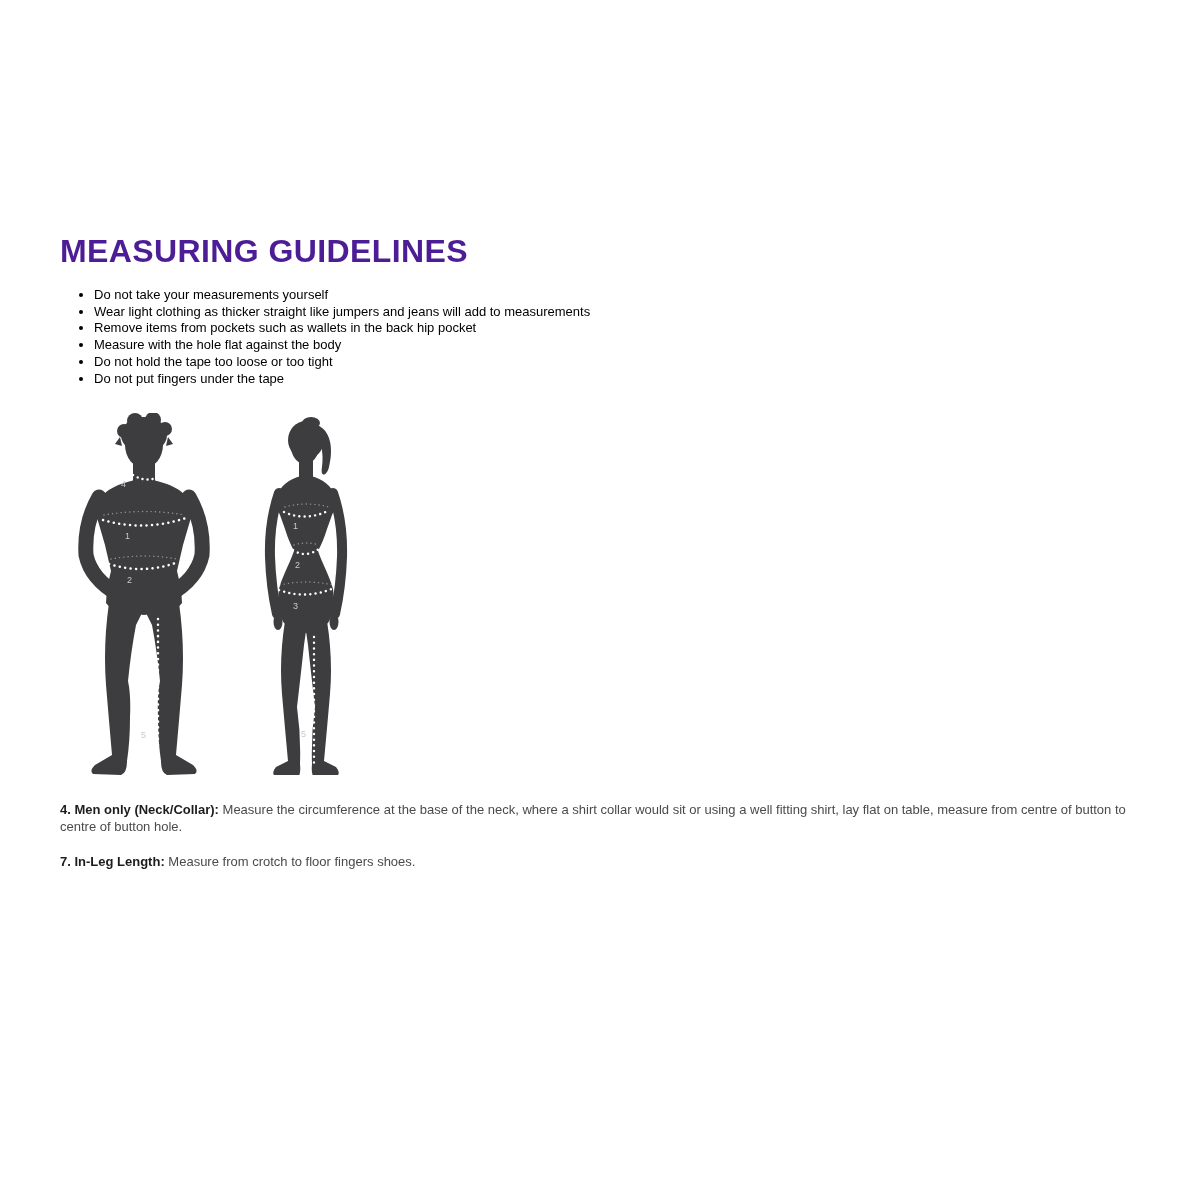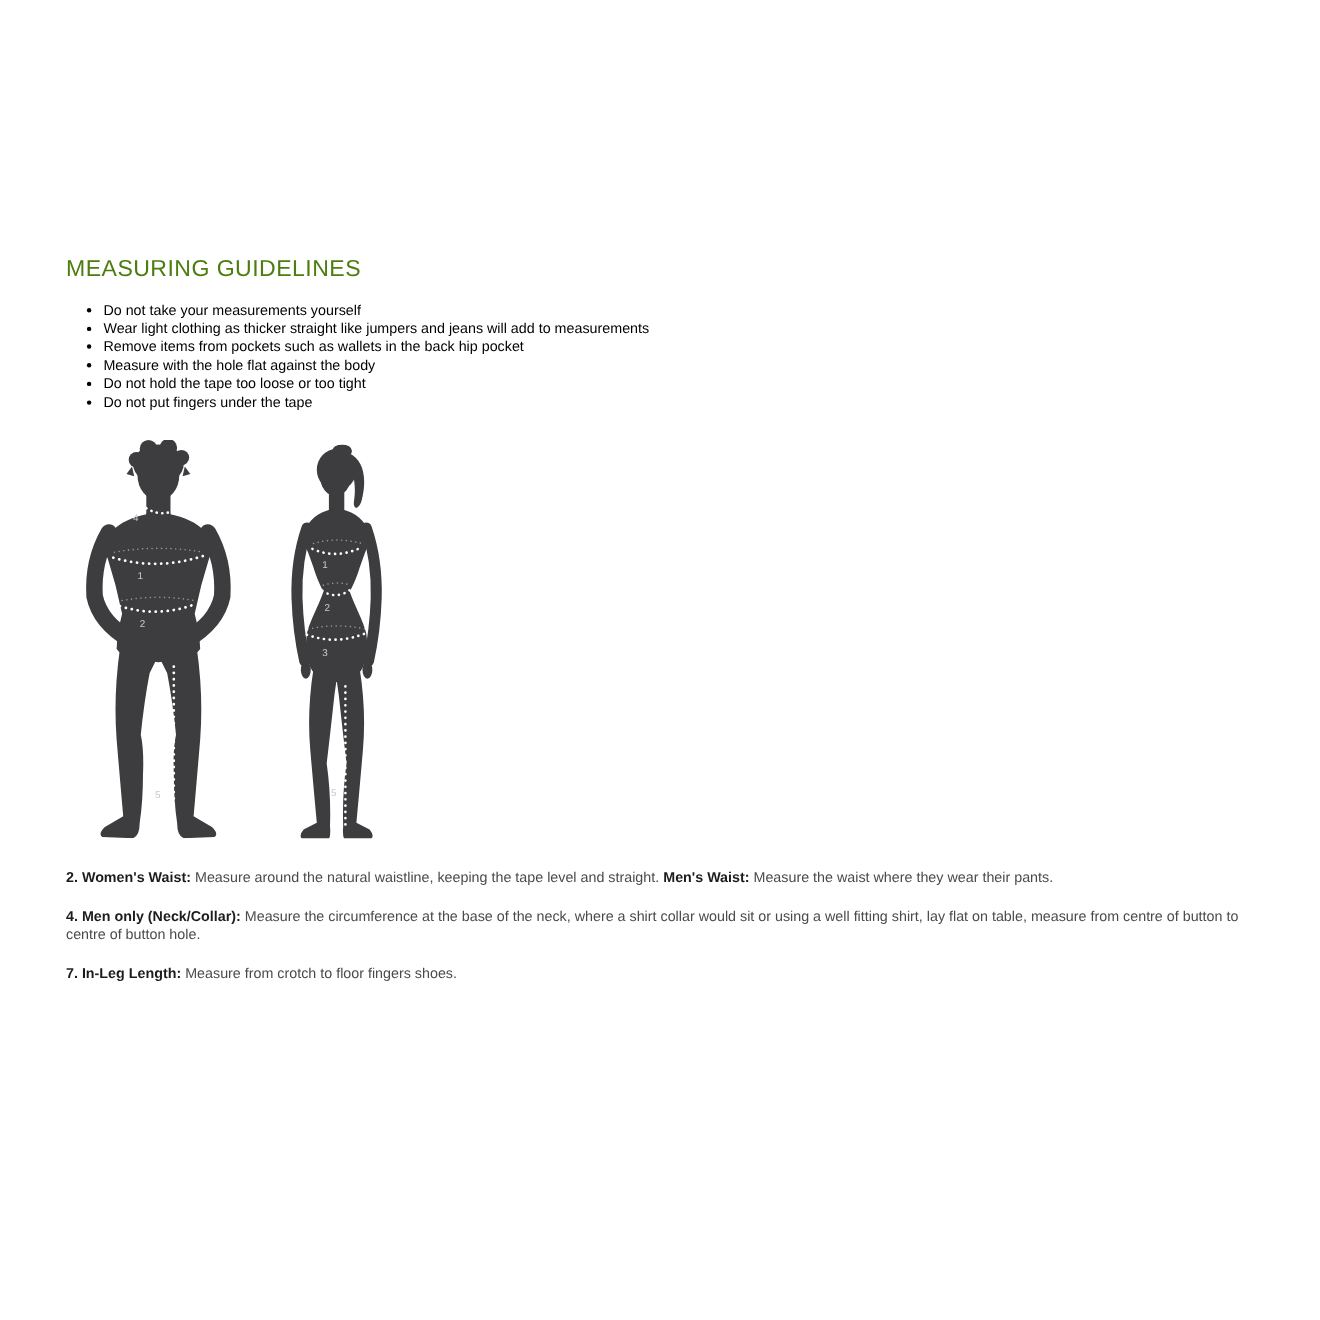--- a/index.html
+++ b/index.html
@@ -12,24 +12,24 @@
     width: 1200px;
     height: 1200px;
     overflow: hidden;
   }
   .content {
     padding: 233px 60px 0 60px;
     box-sizing: border-box;
   }
   h1.page-title {
     margin: 0 0 17px 0;
-    font-size: 21px;
-    font-weight: normal;
+    font-size: 32px;
+    font-weight: bold;
     letter-spacing: 0.4px;
-    color: #4d7c0f;
+    color: #4c1d95;
   }
   ul.guidelines {
     margin: 0;
     padding: 0 0 0 34px;
     list-style: disc;
   }
   ul.guidelines li {
     font-size: 13px;
     line-height: 16.7px;
     color: #000000;
@@ -166,26 +166,20 @@
         <text x="42" y="192">3</text>
         <text x="50" y="320">5</text>
       </g>
     </svg>
     </div>
 
   </div>
 
   <div class="definitions">
     <p>
-      <strong>2. Women's Waist:</strong>
-      <span>Measure around the natural waistline, keeping the tape level and straight.</span>
-      <strong>Men's Waist:</strong>
-      <span>Measure the waist where they wear their pants.</span>
-    </p>
-    <p>
       <strong>4. Men only (Neck/Collar):</strong>
       <span>Measure the circumference at the base of the neck, where a shirt collar would sit or using a well fitting shirt, lay flat on table, measure from centre of button to centre of button hole.</span>
     </p>
     <p>
       <strong>7. In-Leg Length:</strong>
       <span>Measure from crotch to floor fingers shoes.</span>
     </p>
   </div>
 
 </div>

